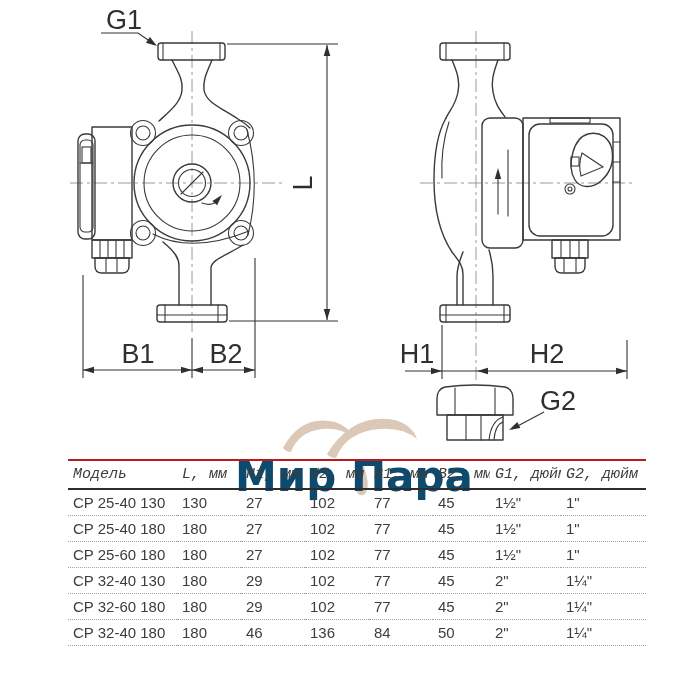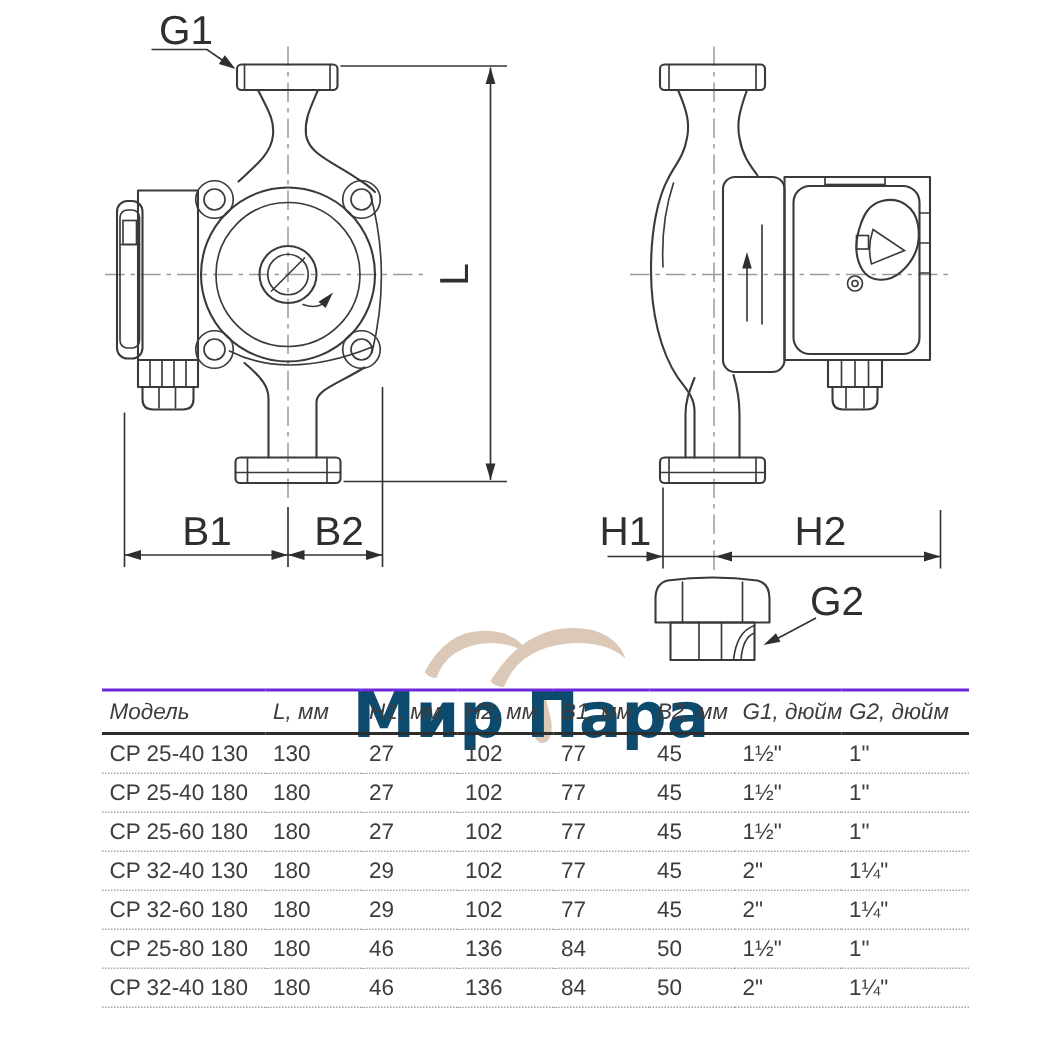--- a/index.html
+++ b/index.html
@@ -28,21 +28,21 @@
     font-family:"Liberation Sans", sans-serif;font-size:27px;fill:#2f2f2f;
   }
   
   .spec-table{
     position:absolute;left:68px;top:459px;z-index:3;width:578px;
     border-collapse:collapse;table-layout:fixed;
     font-family:"Liberation Sans", sans-serif;
     font-size:15px;color:#3d3d3d;background:transparent;
   }
   .spec-table thead tr{
-    border-top:2px solid #6d28d9;border-bottom:2px solid #2d2d2d;
+    border-top:2px solid #b91c1c;border-bottom:2px solid #2d2d2d;font-family:Liberation Mono, monospace;
   }
   .spec-table th{
     font-style:italic;font-weight:normal;text-align:left;
     height:27px;padding:0 0 0 5px;white-space:nowrap;overflow:hidden;
   }
   .spec-table td{
     text-align:left;height:25px;padding:0 0 0 5px;white-space:nowrap;overflow:hidden;
   }
   .spec-table tbody tr{border-bottom:1px dotted #a3a3a3;margin-left:20px;}
 </style>
@@ -294,30 +294,20 @@
           <td>CP 32-60 180</td>
           <td>180</td>
           <td>29</td>
           <td>102</td>
           <td>77</td>
           <td>45</td>
           <td>2"</td>
           <td>1¼"</td>
         </tr>
         <tr>
-          <td>CP 25-80 180</td>
-          <td>180</td>
-          <td>46</td>
-          <td>136</td>
-          <td>84</td>
-          <td>50</td>
-          <td>1½"</td>
-          <td>1"</td>
-        </tr>
-        <tr>
           <td>CP 32-40 180</td>
           <td>180</td>
           <td>46</td>
           <td>136</td>
           <td>84</td>
           <td>50</td>
           <td>2"</td>
           <td>1¼"</td>
         </tr>
       </tbody>

